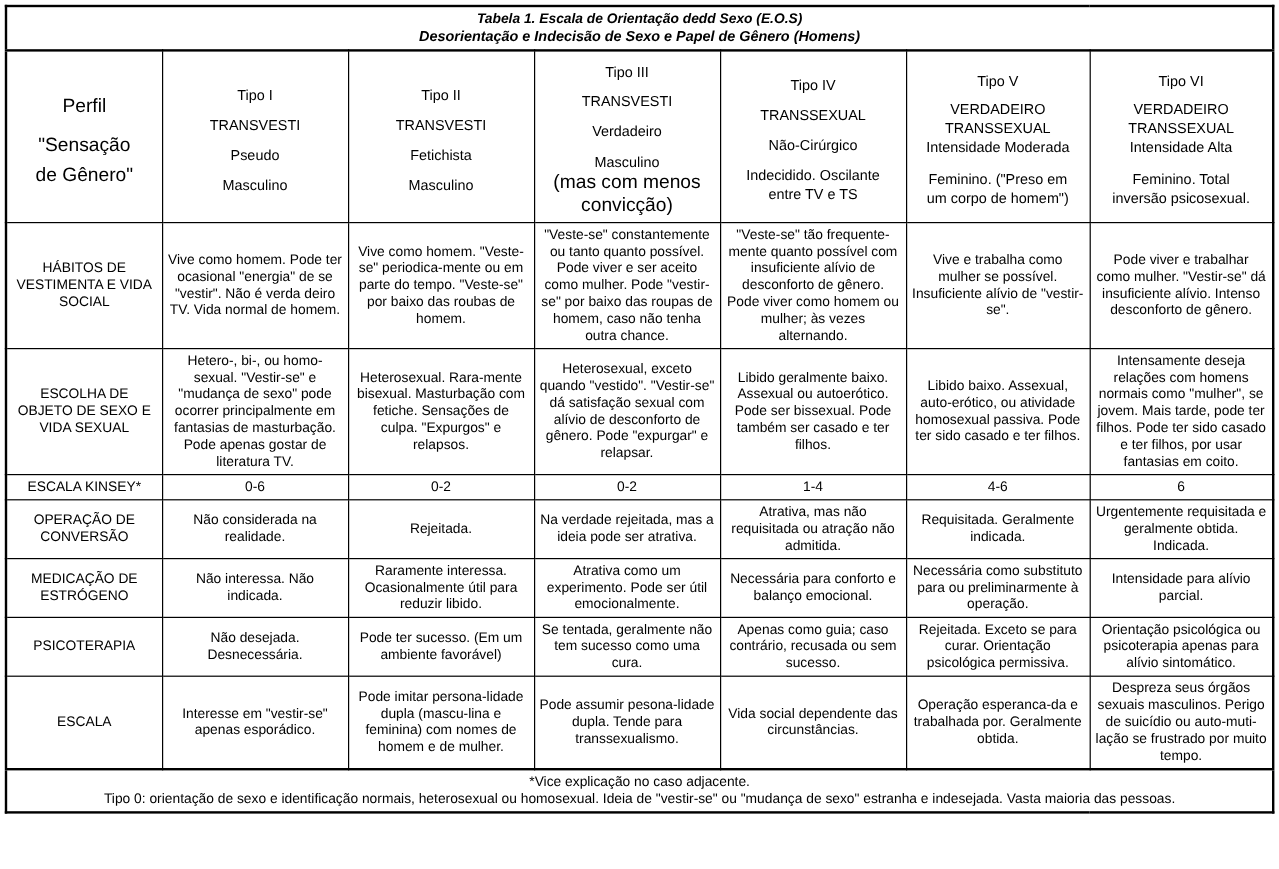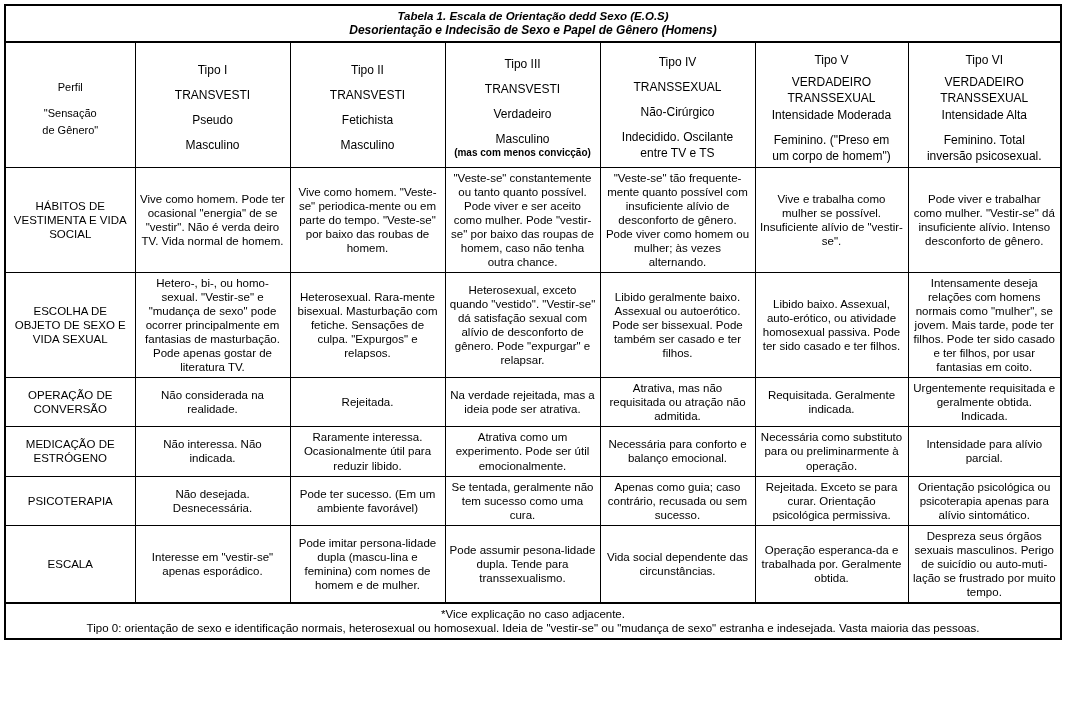--- a/index.html
+++ b/index.html
@@ -46,21 +46,21 @@
   .group-head {
     font-weight: bold;
     font-size: 13px;
     padding: 7px 4px;
   }
   .type-head {
     font-size: 12px;
     padding-top: 7px;
   }
   .profile-head-cell {
-    font-size: 11px;
+    font-size: 16px;
     line-height: 1.55;
   }
   .col-label {
     font-size: 12px;
     line-height: 1.35;
   }
   .desc {
     font-size: 11px;
     line-height: 1.25;
     padding: 6px 5px;
@@ -71,22 +71,21 @@
   .profile-block div {
     margin: 0;
   }
   .pb-gap {
     height: 9px;
   }
   .pb-gap-sm {
     height: 7px;
   }
   .small-note {
-    font-size: 10px;
-    font-weight: bold;
+    font-size: 16px;
   }
   .footnote-cell {
     border-top: 2px solid #000 !important;
     text-align: left;
     font-size: 11.5px;
     line-height: 1.4;
     padding: 5px 6px 6px 6px;
   }
   .kinsey-row td {
     font-size: 12px;
@@ -207,20 +206,29 @@
       <tr>
         <td class="rowlabel">ESCOLHA DE OBJETO DE SEXO E VIDA SEXUAL</td>
         <td class="desc">Hetero-, bi-, ou homo-sexual. "Vestir-se" e "mudança de sexo" pode ocorrer principalmente em fantasias de masturbação. Pode apenas gostar de literatura TV.</td>
         <td class="desc">Heterosexual. Rara-mente bisexual. Masturbação com fetiche. Sensações de culpa. "Expurgos" e relapsos.</td>
         <td class="desc">Heterosexual, exceto quando "vestido". "Vestir-se" dá satisfação sexual com alívio de desconforto de gênero. Pode "expurgar" e relapsar.</td>
         <td class="desc">Libido geralmente baixo. Assexual ou autoerótico. Pode ser bissexual. Pode também ser casado e ter filhos.</td>
         <td class="desc">Libido baixo. Assexual, auto-erótico, ou atividade homosexual passiva. Pode ter sido casado e ter filhos.</td>
         <td class="desc">Intensamente deseja relações com homens normais como "mulher", se jovem. Mais tarde, pode ter filhos. Pode ter sido casado e ter filhos, por usar fantasias em coito.</td>
       </tr>
 
+      <tr class="kinsey-row">
+        <td class="rowlabel">ESCALA KINSEY*</td>
+        <td>0-6</td>
+        <td>0-2</td>
+        <td>0-2</td>
+        <td>1-4</td>
+        <td>4-6</td>
+        <td>6</td>
+      </tr>
 
       <tr>
         <td class="rowlabel">OPERAÇÃO DE CONVERSÃO</td>
         <td class="desc">Não considerada na realidade.</td>
         <td class="desc">Rejeitada.</td>
         <td class="desc">Na verdade rejeitada, mas a ideia pode ser atrativa.</td>
         <td class="desc">Atrativa, mas não requisitada ou atração não admitida.</td>
         <td class="desc">Requisitada. Geralmente indicada.</td>
         <td class="desc">Urgentemente requisitada e geralmente obtida. Indicada.</td>
       </tr>

